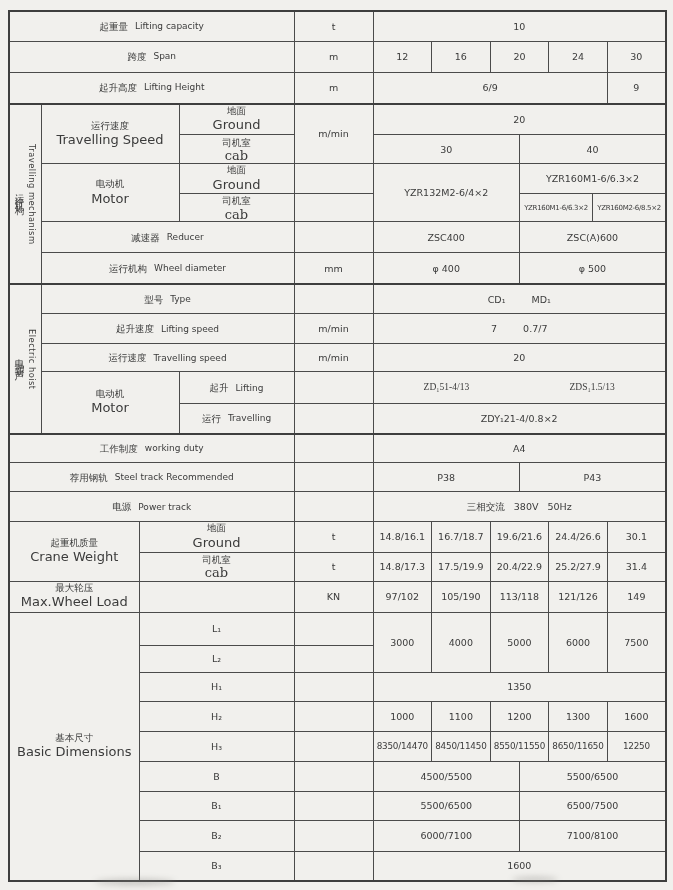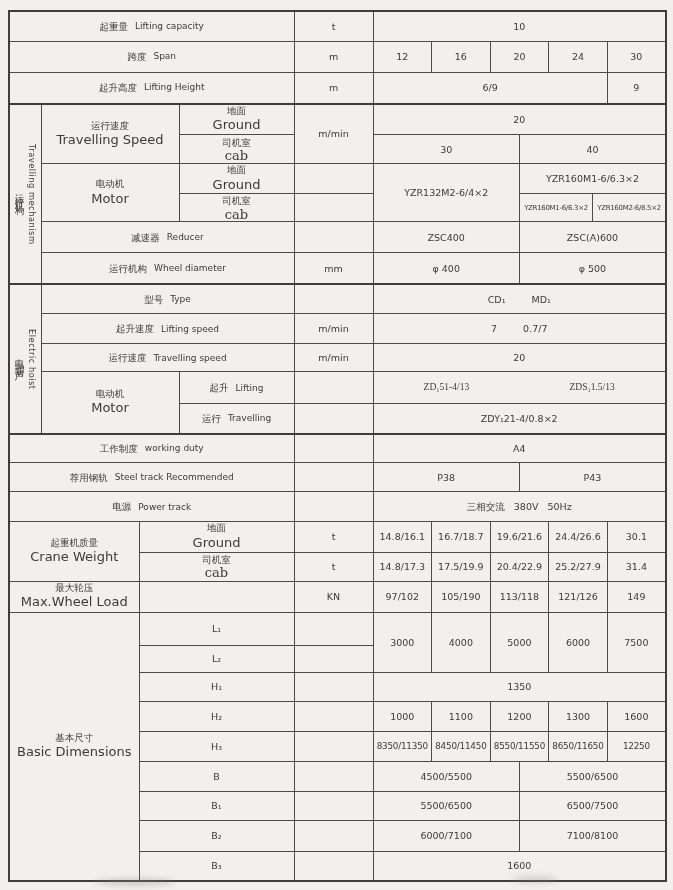--- a/index.html
+++ b/index.html
@@ -403,21 +403,21 @@
   <td colspan="4">1000</td>
   <td colspan="4">1100</td>
   <td colspan="4">1200</td>
   <td colspan="4">1300</td>
   <td colspan="4">1600</td>
 </tr>
 
 <tr style="height:30px">
   <td colspan="2">H₃</td>
   <td></td>
-  <td colspan="4" class="v5">8350/11350</td>
+  <td colspan="4" class="v5">8350/14470</td>
   <td colspan="4" class="v5">8450/11450</td>
   <td colspan="4" class="v5">8550/11550</td>
   <td colspan="4" class="v5">8650/11650</td>
   <td colspan="4" class="v5">12250</td>
 </tr>
 
 <tr style="height:30px">
   <td colspan="2">B</td>
   <td></td>
   <td colspan="10">4500/5500</td>

